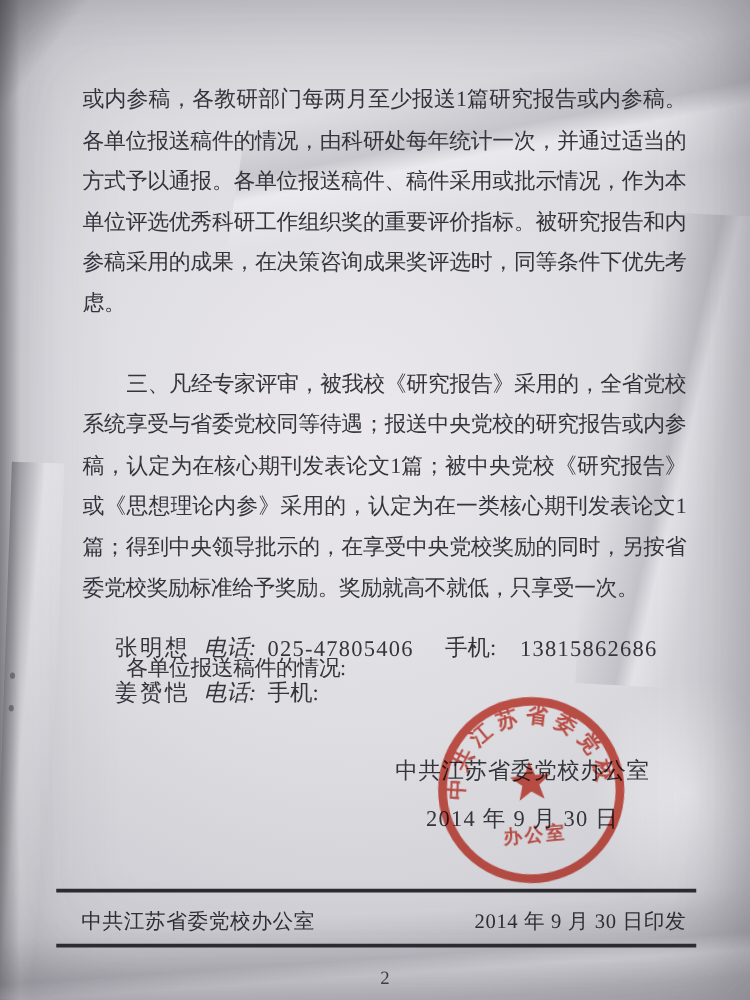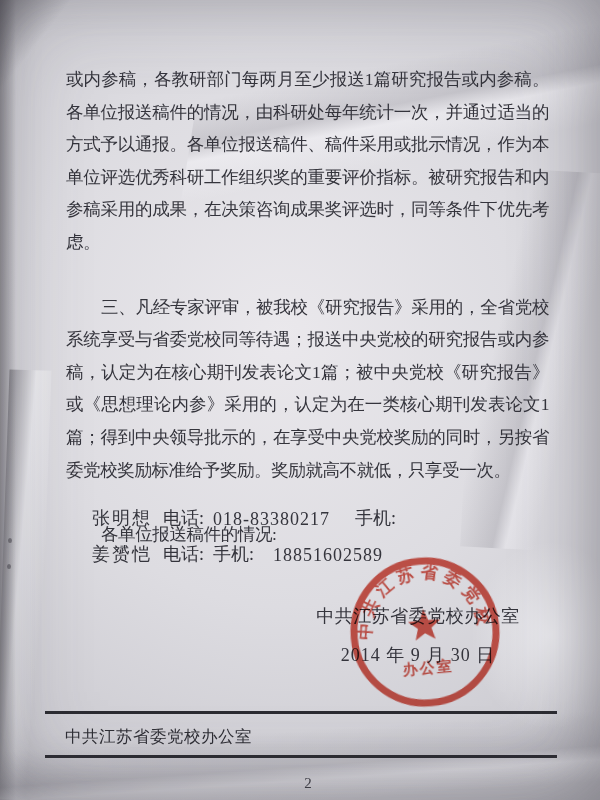--- a/index.html
+++ b/index.html
@@ -56,21 +56,21 @@
     font-size:17.5px;line-height:32.6px;letter-spacing:-0.4px;
     color:#34343c;text-align:justify;
   }
   .doc-body p{margin:0 0 3px 0;}
   .doc-body p.indent{text-indent:2em;margin-top:32px;}
   .contact-row{
     position:absolute;left:66px;width:483px;height:33px;
     font-size:18px;color:#34343c;display:flex;align-items:flex-end;
   }
   .contact-row .c-name{width:71px;margin-left:26px;letter-spacing:2px;}
-  .contact-row .c-plabel{margin-right:9px;}
+  .contact-row .c-plabel{margin-right:9px;font-style:italic;}
   .contact-row .c-phone{width:142px;letter-spacing:1px;}
   .contact-row .c-mlabel{margin-right:19px;}
   .contact-row .c-mobile{letter-spacing:1px;}
   .row-1{top:497px;}
   .row-2{top:533px;}
 
   .signature{
     position:absolute;left:308px;top:604px;width:220px;text-align:center;
     font-size:18px;color:#34343c;
   }
@@ -118,46 +118,47 @@
 
   <div class="doc-body">
     <p>或内参稿，各教研部门每两月至少报送1篇研究报告或内参稿。各单位报送稿件的情况，由科研处每年统计一次，并通过适当的方式予以通报。各单位报送稿件、稿件采用或批示情况，作为本单位评选优秀科研工作组织奖的重要评价指标。被研究报告和内参稿采用的成果，在决策咨询成果奖评选时，同等条件下优先考虑。</p>
     <p class="indent">三、凡经专家评审，被我校《研究报告》采用的，全省党校系统享受与省委党校同等待遇；报送中央党校的研究报告或内参稿，认定为在核心期刊发表论文1篇；被中央党校《研究报告》或《思想理论内参》采用的，认定为在一类核心期刊发表论文1篇；得到中央领导批示的，在享受中央党校奖励的同时，另按省委党校奖励标准给予奖励。奖励就高不就低，只享受一次。</p>
     <p class="indent">各单位报送稿件的情况:</p>
   </div>
 
   <div class="contact-row row-1">
     <span class="c-name">张明想</span>
     <span class="c-plabel">电话:</span>
-    <span class="c-phone">018-83380217</span>
+    <span class="c-phone">025-47805406</span>
     <span class="c-mlabel">手机:</span>
+    <span class="c-mobile">13815862686</span>
   </div>
   <div class="contact-row row-2">
     <span class="c-name">姜赟恺</span>
     <span class="c-plabel">电话:</span>
     <span class="c-mlabel">手机:</span>
-    <span class="c-mobile">18851602589</span>
   </div>
 
   <div class="signature">
     <div class="sig-org">中共江苏省委党校办公室</div>
     <div class="sig-date">2014 年 9 月 30 日</div>
   </div>
 
   <svg class="seal" viewBox="0 0 160 160">
     <circle cx="80" cy="80" r="71" fill="none" stroke="#cf3527" stroke-width="7"></circle>
     <path id="seal-arc" d="M 33.2 107 A 54 54 0 1 1 126.8 107" fill="none"></path>
     <text font-size="17" fill="#cf3527" letter-spacing="5" font-family="Liberation Serif, DejaVu Serif, serif" font-weight="bold">
       <textPath href="#seal-arc" startOffset="50%" text-anchor="middle">中共江苏省委党校</textPath>
     </text>
     <polygon fill="#cf3527" points="80,57 84.2,68.2 96.2,68.7 86.8,76.2 90,87.8 80,81.2 70,87.8 73.2,76.2 63.8,68.7 75.8,68.2"></polygon>
     <text x="80" y="121" text-anchor="middle" font-size="15" fill="#cf3527" letter-spacing="2" font-family="Liberation Serif, DejaVu Serif, serif" font-weight="bold">办公室</text>
   </svg>
 
   <div class="rule rule-top"></div>
   <div class="footer-row">
     <span class="f-org">中共江苏省委党校办公室</span>
+    <span class="f-issue">2014 年 9 月 30 日印发</span>
   </div>
   <div class="rule rule-bottom"></div>
 
   <div class="page-num">2</div>
 
 </div>
 
 </body></html>

